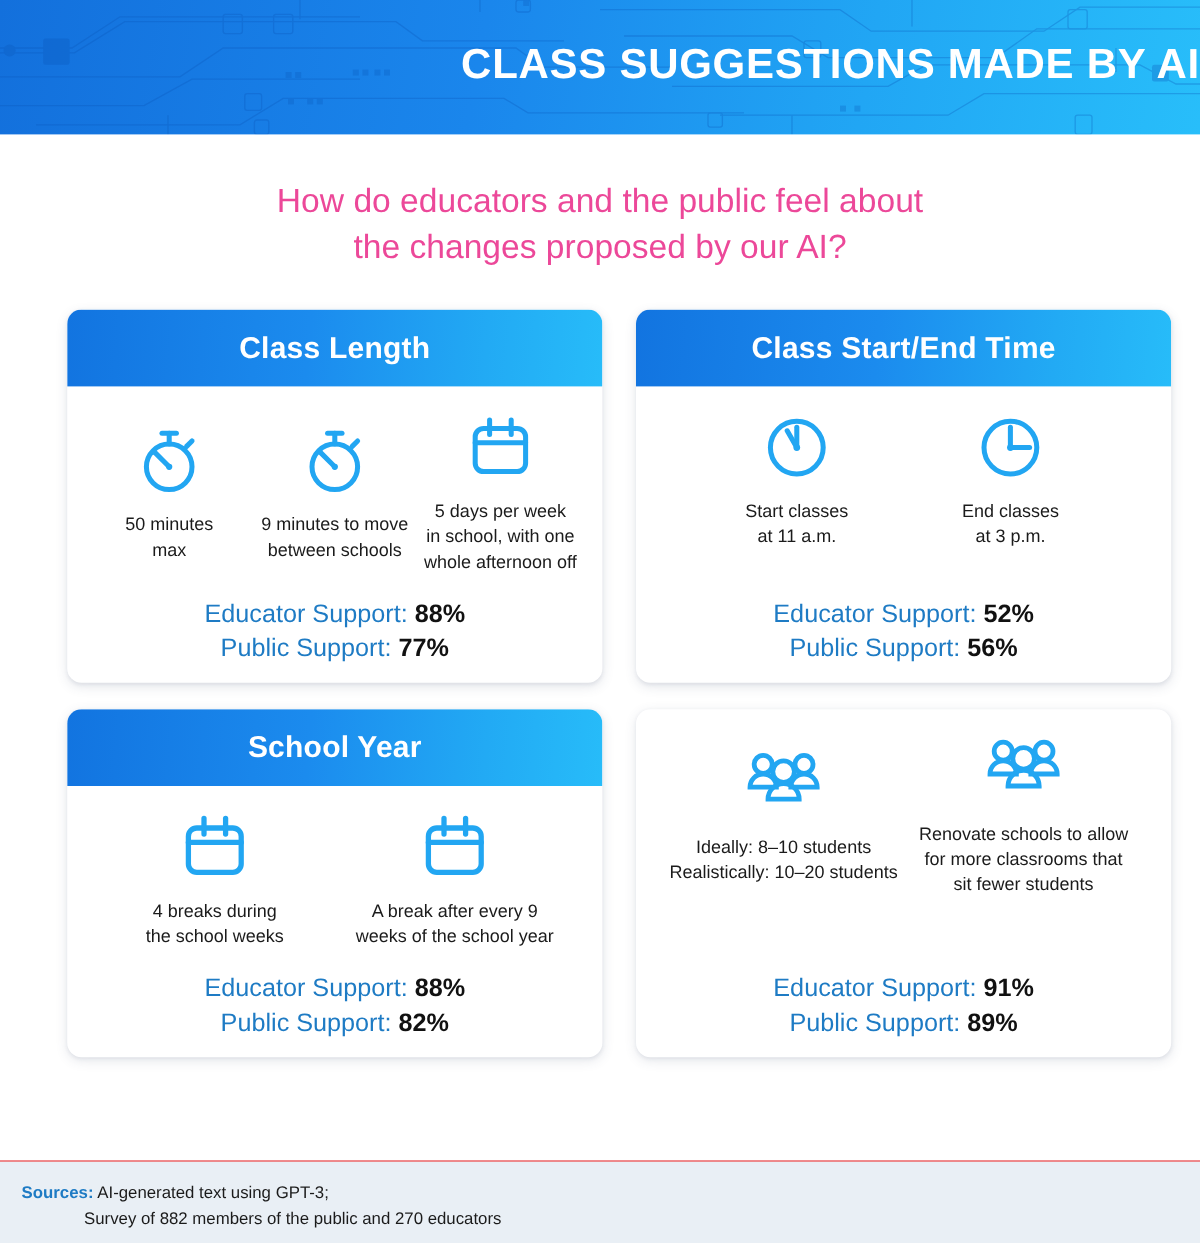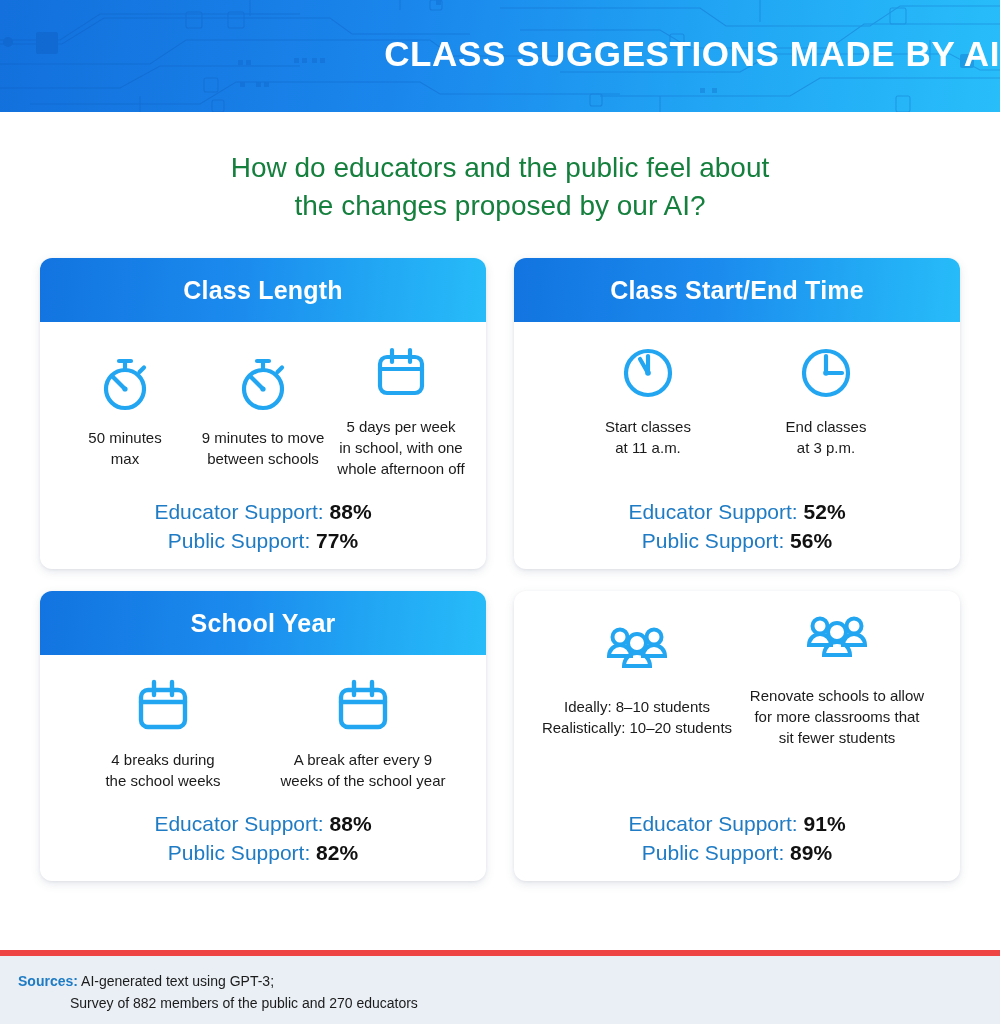--- a/index.html
+++ b/index.html
@@ -41,31 +41,31 @@
     font-weight: bold;
     letter-spacing: 0.6px;
     line-height: 44px;
     white-space: nowrap;
   }
 
   
   .subtitle {
     margin-top: 37px;
     text-align: center;
-    color: #15803d;
+    color: #ec4899;
     font-size: 28px;
     line-height: 38px;
     font-weight: 400;
   }
   .subtitle .line { display: block; }
 
   
   .grid {
     position: absolute;
-    left: 40px;
+    left: 56px;
     top: 258px;
     width: 920px;
     display: grid;
     grid-template-columns: 446px 446px;
     grid-column-gap: 28px;
     grid-row-gap: 22px;
   }
   .card {
     background: #ffffff;
     border-radius: 12px;
@@ -137,25 +137,25 @@
   }
   .stat-val {
     color: #111111;
     font-weight: bold;
   }
 
   
   .footer {
     position: absolute;
     left: 0;
-    bottom: 12px;
+    bottom: 0;
     width: 1000px;
     height: 68px;
     background: #E9EFF5;
-    border-top: 6px solid #ef4444;
+    border-top: 1px solid #ef4444;
   }
   .footer-inner {
     padding: 14px 0 0 18px;
     font-size: 14px;
     line-height: 22px;
     color: #1b1b1b;
   }
   .footer-label {
     color: #1E7BC4;
     font-weight: bold;

